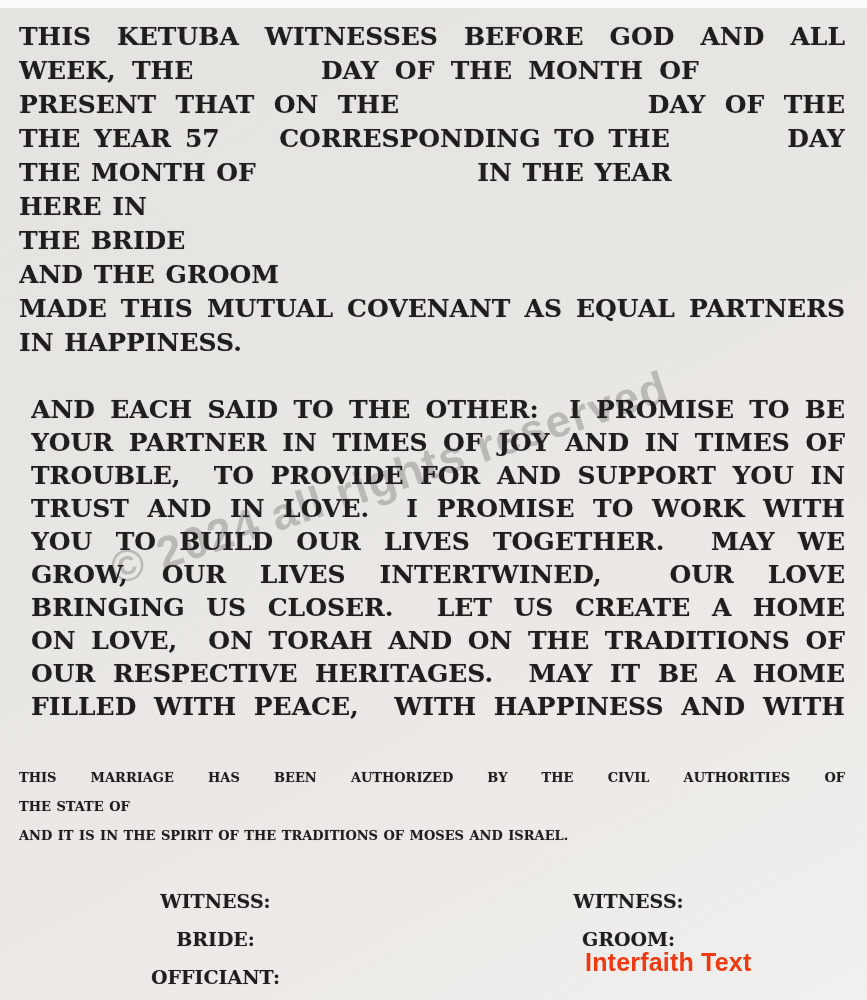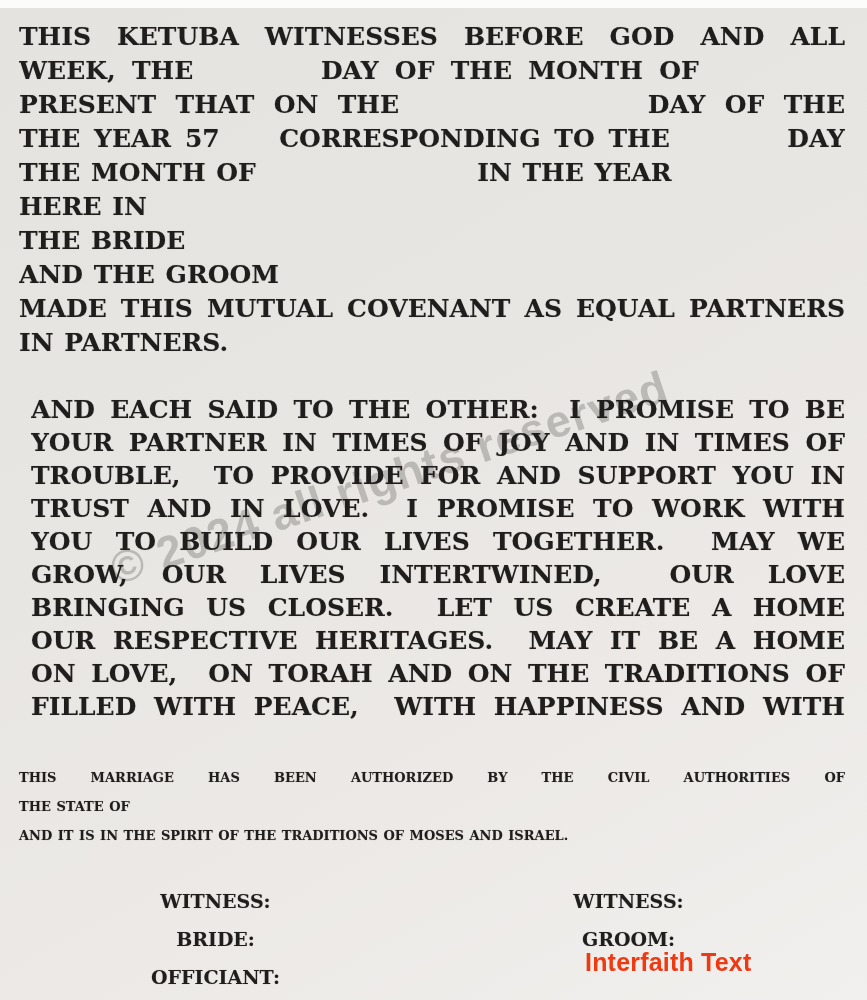--- a/index.html
+++ b/index.html
@@ -64,33 +64,33 @@
     <div class="para opening">
         <div class="line j"><span>THIS KETUBA WITNESSES BEFORE GOD AND ALL THOSE</span></div>
         <div class="line j"><span>WEEK, THE</span> <span class="gap" style="width: 95px;"></span> <span>DAY OF THE MONTH OF</span> <span class="gap" style="width: 130px;"></span> </div>
         <div class="line j"><span>PRESENT THAT ON THE</span> <span class="gap" style="width: 210px;"></span> <span>DAY OF THE</span></div>
         <div class="line j"><span>THE YEAR 57</span> <span class="gap" style="width: 32px;"></span> <span>CORRESPONDING TO THE</span> <span class="gap" style="width: 90px;"></span> <span>DAY OF</span></div>
         <div class="line"><span>THE MONTH OF</span> <span class="gap" style="width: 200px;"></span> <span>IN THE YEAR</span></div>
         <div class="line"><span>HERE IN</span></div>
         <div class="line"><span>THE BRIDE</span></div>
         <div class="line"><span>AND THE GROOM</span></div>
         <div class="line j"><span>MADE THIS MUTUAL COVENANT AS EQUAL PARTNERS</span></div>
-        <div class="line"><span>IN PARTNERS.</span></div>
+        <div class="line"><span>IN HAPPINESS.</span></div>
       </div>
 
     <div class="para vows">
         <div class="line j"><span>AND EACH SAID TO THE OTHER:&nbsp; I PROMISE TO BE</span></div>
         <div class="line j"><span>YOUR PARTNER IN TIMES OF JOY AND IN TIMES OF</span></div>
         <div class="line j"><span>TROUBLE,&nbsp; TO PROVIDE FOR AND SUPPORT YOU IN</span></div>
         <div class="line j"><span>TRUST AND IN LOVE.&nbsp; I PROMISE TO WORK WITH</span></div>
         <div class="line j"><span>YOU TO BUILD OUR LIVES TOGETHER.&nbsp; MAY WE</span></div>
         <div class="line j"><span>GROW, OUR LIVES INTERTWINED,&nbsp; OUR LOVE</span></div>
         <div class="line j"><span>BRINGING US CLOSER.&nbsp; LET US CREATE A HOME BASED</span></div>
+        <div class="line j"><span>ON LOVE,&nbsp; ON TORAH AND ON THE TRADITIONS OF</span></div>
         <div class="line j"><span>OUR RESPECTIVE HERITAGES.&nbsp; MAY IT BE A HOME</span></div>
-        <div class="line j"><span>ON LOVE,&nbsp; ON TORAH AND ON THE TRADITIONS OF</span></div>
         <div class="line j"><span>FILLED WITH PEACE,&nbsp; WITH HAPPINESS AND WITH LOVE.</span></div>
       </div>
 
     <div class="civil">
         <div class="line j"><span>THIS MARRIAGE HAS BEEN AUTHORIZED BY THE CIVIL AUTHORITIES OF</span></div>
         <div class="line"><span>THE STATE OF</span></div>
         <div class="line"><span>AND IT IS IN THE SPIRIT OF THE TRADITIONS OF MOSES AND ISRAEL.</span></div>
       </div>
 
     <div class="sigs">

